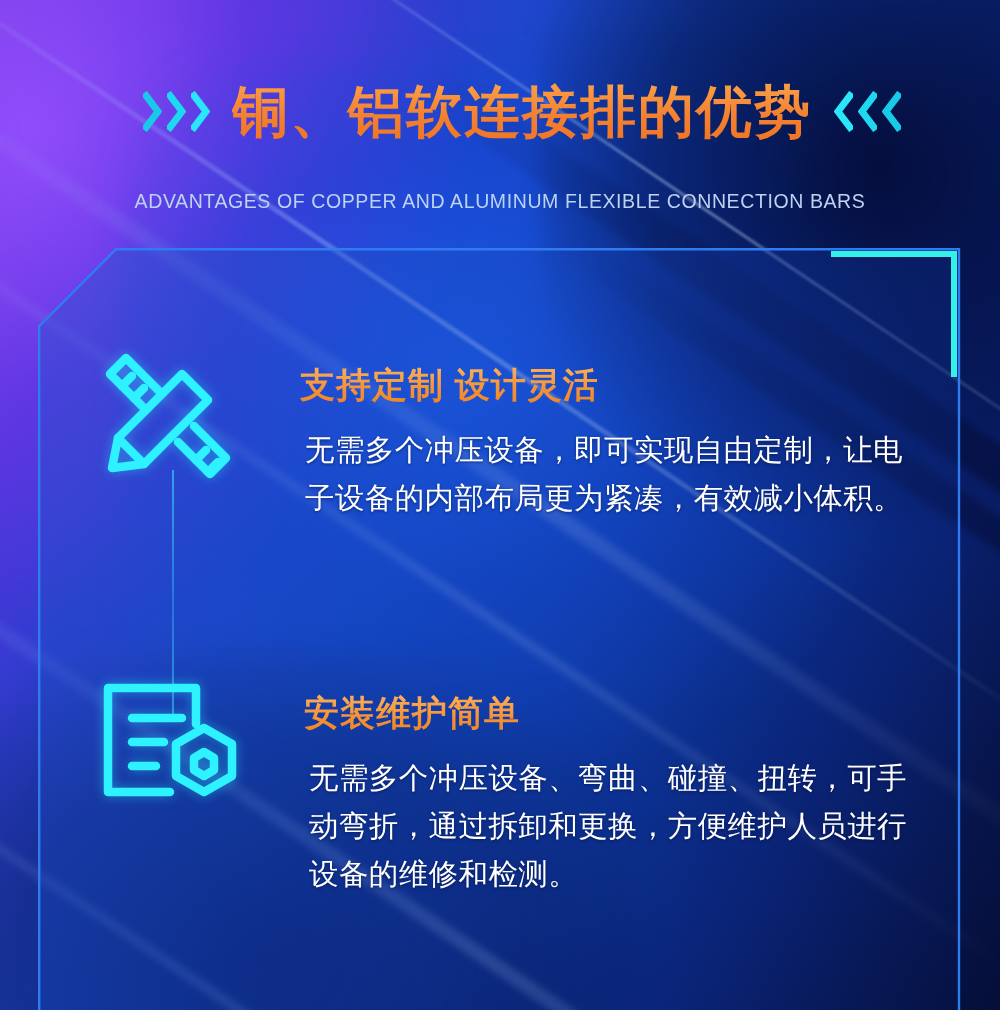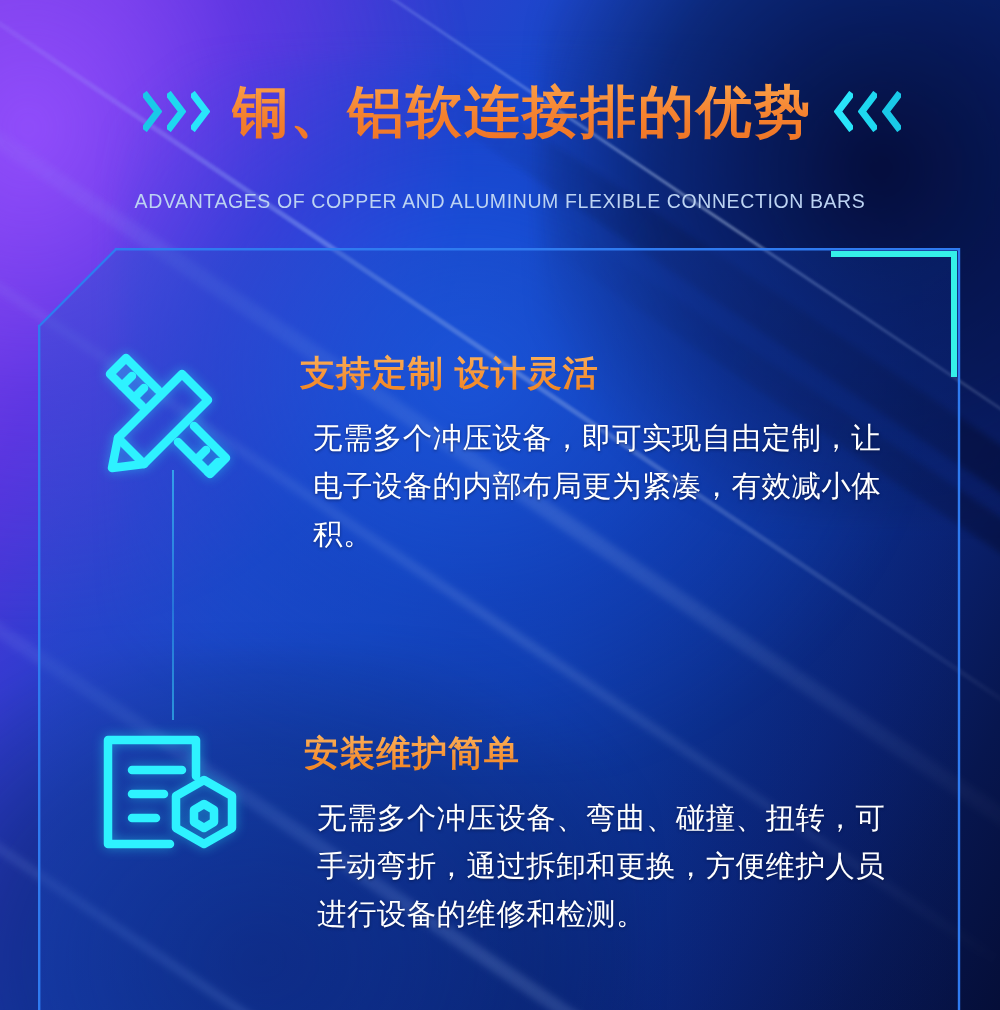--- a/index.html
+++ b/index.html
@@ -139,43 +139,43 @@
     top: 470px;
     width: 2px;
     height: 250px;
     background: linear-gradient(180deg, rgba(60,235,255,0.55), rgba(60,225,255,0.30) 55%, rgba(60,220,255,0.55));
     filter: blur(0.3px);
   }
 
   
   .block { position: absolute; display:flex; }
   .block-1 { left: 96px; top: 352px; }
-  .block-2 { left: 100px; top: 732px; }
+  .block-2 { left: 100px; top: 680px; }
   .icon-wrap { width: 140px; flex: 0 0 140px; }
   .icon-wrap svg { display:block; filter: drop-shadow(0 0 6px rgba(40,230,255,0.45)); }
   .texts { width: 620px; padding-left: 64px; }
   .item-title {
     font-size: 35px;
     font-weight: 700;
     color: #f7a44b;
     background: linear-gradient(180deg, #fcb35c 0%, #f59236 60%, #f0841f 100%);
     -webkit-background-clip: text;
     background-clip: text;
     -webkit-text-fill-color: transparent;
     letter-spacing: 1px;
     line-height: 1.2;
-    margin: 0 0 20px 0;
+    margin: 12px 0 20px 0;
     white-space: nowrap;
   }
   .item-body {
     font-size: 29.5px;
     color: #ffffff;
     line-height: 1.62;
     letter-spacing: 0.4px;
-    margin: 13px;
+    margin: 5px;
     text-shadow: 0 1px 3px rgba(3,12,50,0.55);
   }
 </style>
 </head>
 <body>
 
 <div class="poster">
 
   <div class="bg-glow-violet"></div>
   <div class="bg-glow-blue"></div>

